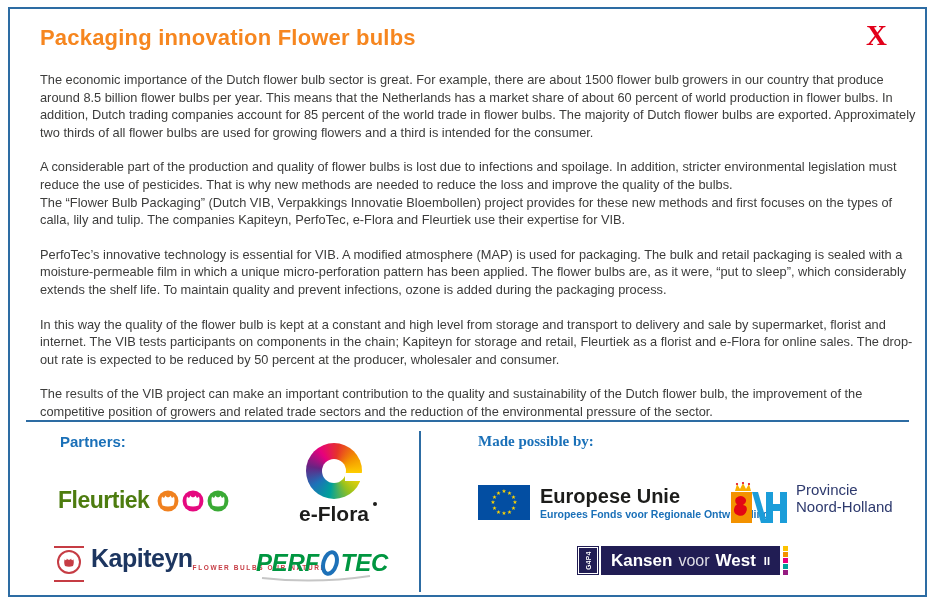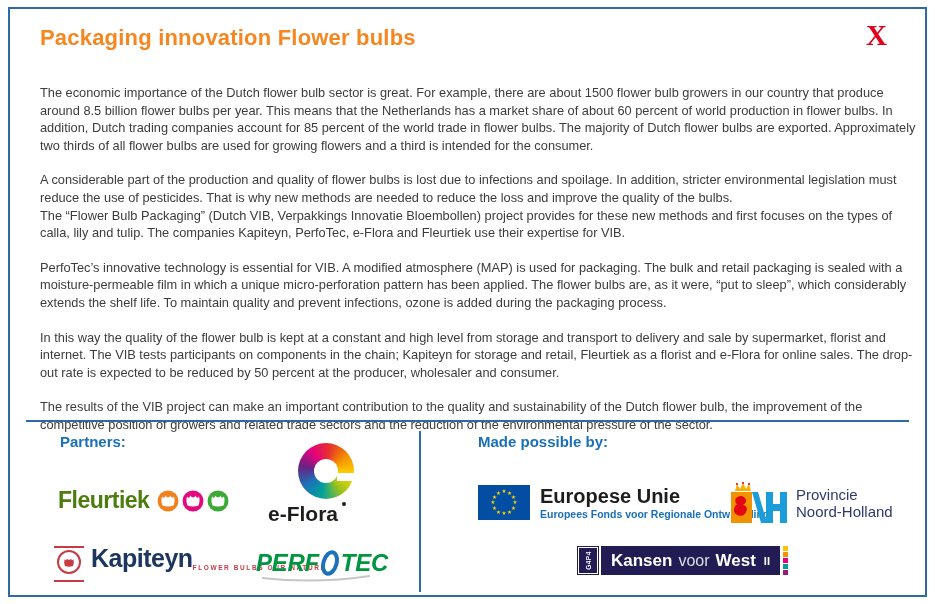--- a/index.html
+++ b/index.html
@@ -1,34 +1,34 @@
 <!DOCTYPE html>
 <html><head>
 <meta charset="utf-8">
 <style>
   html,body{margin:0;padding:0;background:#ffffff;}
   body{width:935px;height:604px;position:relative;font-family:"Liberation Sans","DejaVu Sans",sans-serif;-webkit-font-smoothing:antialiased;}
   .frame{position:absolute;left:8px;top:7px;right:8px;bottom:7px;border:2px solid #2d6ca3;background:#fff;}
   .title{position:absolute;left:30px;top:16px;font-size:22px;font-weight:600;color:#f6861f;letter-spacing:.2px;}
   .close-x{position:absolute;right:38px;top:12px;font-family:"Liberation Serif","DejaVu Serif",serif;font-weight:700;font-size:29px;color:#e2001a;cursor:pointer;line-height:1;}
   .bodytext{position:absolute;left:30px;top:62px;width:878px;color:#3c3c3b;font-size:12.8px;line-height:17.6px;}
-  .bodytext p{margin:13px 0 17px 0;}
+  .bodytext p{margin:0 0 17px 0;}
   .hdivider{position:absolute;left:16px;right:16px;top:411px;border-top:2px solid #2d6ca3;}
   .vdivider{position:absolute;left:409px;top:422px;height:161px;width:2px;background:#2d6ca3;}
   .section-label{position:absolute;font-size:15px;font-weight:700;color:#1a70b8;}
   .lbl-partners{left:50px;top:424px;}
-  .lbl-made{left:468px;top:424px;}
+  .lbl-made{left:468px;top:424px;font-family:Liberation Serif, serif;}
 
   
   .fleurtiek{position:absolute;left:48px;top:478px;display:flex;align-items:center;gap:6px;}
   .fleurtiek .name{font-size:23px;font-weight:700;color:#4d7c0f;letter-spacing:-0.5px;}
   .fl-badges{display:flex;gap:3px;margin-left:2px;}
 
   
-  .eflora{position:absolute;left:258px;top:434px;width:116px;text-align:left;}
+  .eflora{position:absolute;left:266px;top:434px;width:116px;text-align:center;}
   .ering{width:56px;height:56px;border-radius:50%;margin:0 auto;position:relative;
     background:conic-gradient(from 10deg,#e6332a,#f39200,#ffd500,#95c11f,#00a19a,#1d71b8,#662483,#e6007e,#e6332a);}
   .ering::after{content:"";position:absolute;left:16px;top:16px;width:24px;height:24px;border-radius:50%;background:#fff;}
   .eslit{position:absolute;right:-1px;top:30px;width:18px;height:8px;background:#fff;}
   .eflora .name{font-size:21px;font-weight:700;color:#1d1d1b;margin-top:3px;position:relative;display:inline-block;}
   .edot{position:absolute;right:-8px;top:0;width:4px;height:4px;border-radius:50%;background:#1d1d1b;}
 
   
   .kapiteyn{position:absolute;left:44px;top:537px;display:flex;align-items:flex-start;gap:7px;}
   .kap-icon{border-top:2px solid #c63c44;border-bottom:2px solid #c63c44;padding:1px 2px;}
@@ -39,21 +39,21 @@
   
   .perfotec{position:absolute;left:246px;top:540px;display:flex;align-items:center;font-style:italic;font-weight:800;font-size:24px;color:#009640;letter-spacing:-0.3px;position:absolute;}
   .perfotec .swoosh{position:absolute;left:4px;bottom:-6px;}
 
   
   .eu-logo{position:absolute;left:468px;top:476px;display:flex;align-items:flex-end;gap:10px;}
   .eu-text .t1{font-size:20px;font-weight:800;color:#1d1d1b;line-height:22px;}
   .eu-text .t2{font-size:10.5px;font-weight:700;color:#1a70b8;margin-top:1px;}
 
   
-  .nh-logo{position:absolute;left:720px;top:472px;display:flex;align-items:center;gap:8px;}
+  .nh-logo{position:absolute;left:720px;top:472px;display:flex;gap:8px;}
   .nh-text{font-size:15px;font-weight:500;color:#2e3a6e;line-height:17px;}
 
   
   .kvw{position:absolute;left:567px;top:537px;display:flex;align-items:center;}
   .kvw-side{width:20px;height:27px;background:#211d54;border:1px solid #211d54;position:relative;margin-right:2px;display:flex;align-items:center;justify-content:center;box-shadow:inset 0 0 0 1px #fff;}
   .kvw-side span{transform:rotate(-90deg);font-size:6.5px;font-weight:700;color:#fff;letter-spacing:.5px;}
   .kvw-bar{height:29px;background:#211d54;color:#fff;display:flex;align-items:center;padding:0 10px;gap:6px;white-space:nowrap;}
   .kvw-bar .b{font-size:17px;font-weight:700;}
   .kvw-bar .l{font-size:16px;font-weight:400;opacity:.85;}
   .kvw-bar .r{font-size:11px;font-weight:700;margin-left:2px;}

